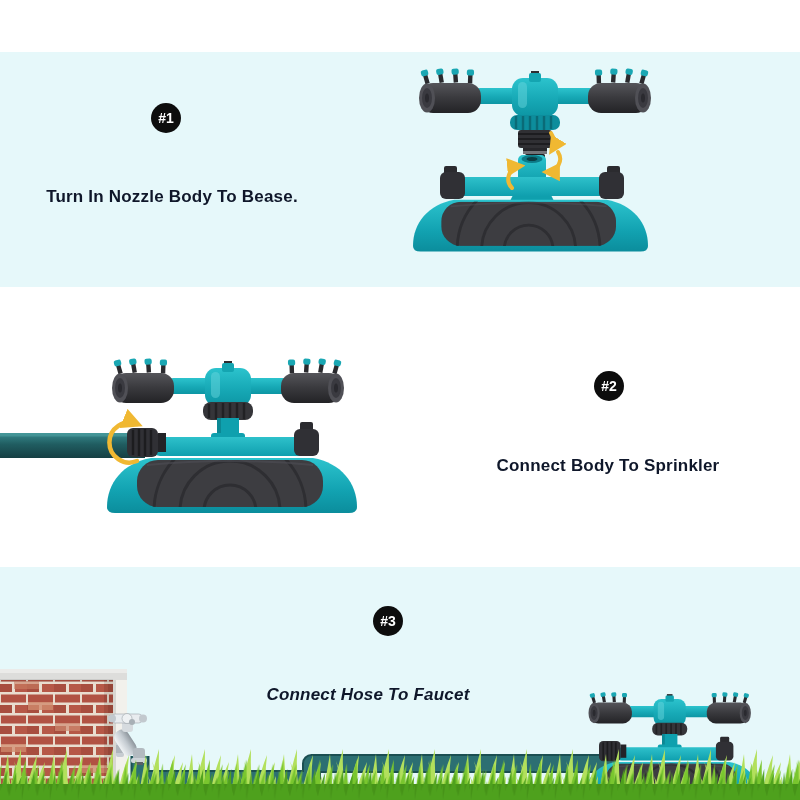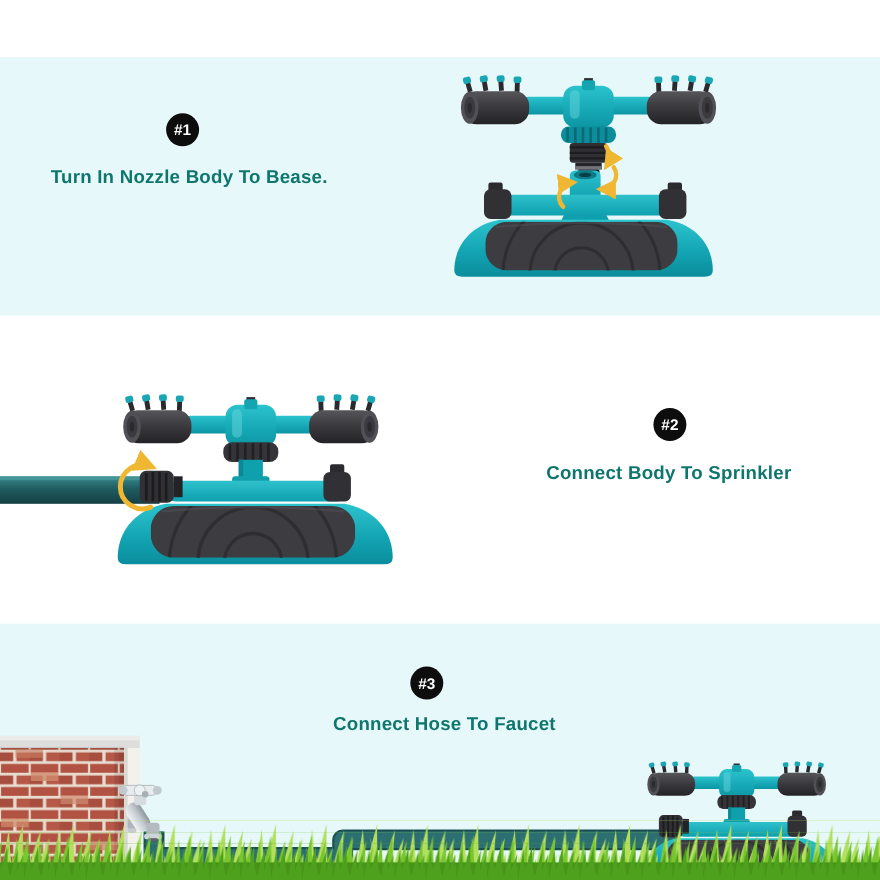--- a/index.html
+++ b/index.html
@@ -6,25 +6,25 @@
   .stage{position:relative;width:800px;height:800px;margin:0 auto;background:#ffffff;overflow:hidden;
          font-family:"Liberation Sans",sans-serif;}
   .panel{position:absolute;left:0;width:800px;}
   .panel.cyan{background:#e6f8fa;}
   #panel1{top:52px;height:235px;}
   #panel2{top:287px;height:280px;background:#ffffff;}
   #panel3{top:567px;height:233px;}
   svg.art{position:absolute;left:0;top:0;pointer-events:none;}
   .badge{position:absolute;width:30px;height:30px;border-radius:50%;background:#0d0d0d;color:#ffffff;
          font-size:14px;font-weight:700;display:flex;align-items:center;justify-content:center;}
-  .instr{position:absolute;width:280px;text-align:center;font-size:17px;font-weight:700;color:#0f766e;
-         letter-spacing:.2px;white-space:nowrap;}
+  .instr{position:absolute;width:280px;text-align:center;font-size:17px;font-weight:700;color:#0f172a;
+         letter-spacing:.2px;white-space:nowrap;margin-top:36px;}
   #badge1{left:151px;top:103px;} #instr1{left:32px;top:151px;}
   #badge2{left:594px;top:371px;} #instr2{left:468px;top:420px;}
-  #badge3{left:373px;top:606px;} #instr3{left:264px;top:649px;}
+  #badge3{left:373px;top:606px;} #instr3{left:228px;top:649px;font-style:italic;}
 </style>
 </head>
 <body>
 
 <div class="stage">
 
   <div class="panel cyan" id="panel1"></div>
   <div class="panel" id="panel2"></div>
   <div class="panel cyan" id="panel3"></div>
 

